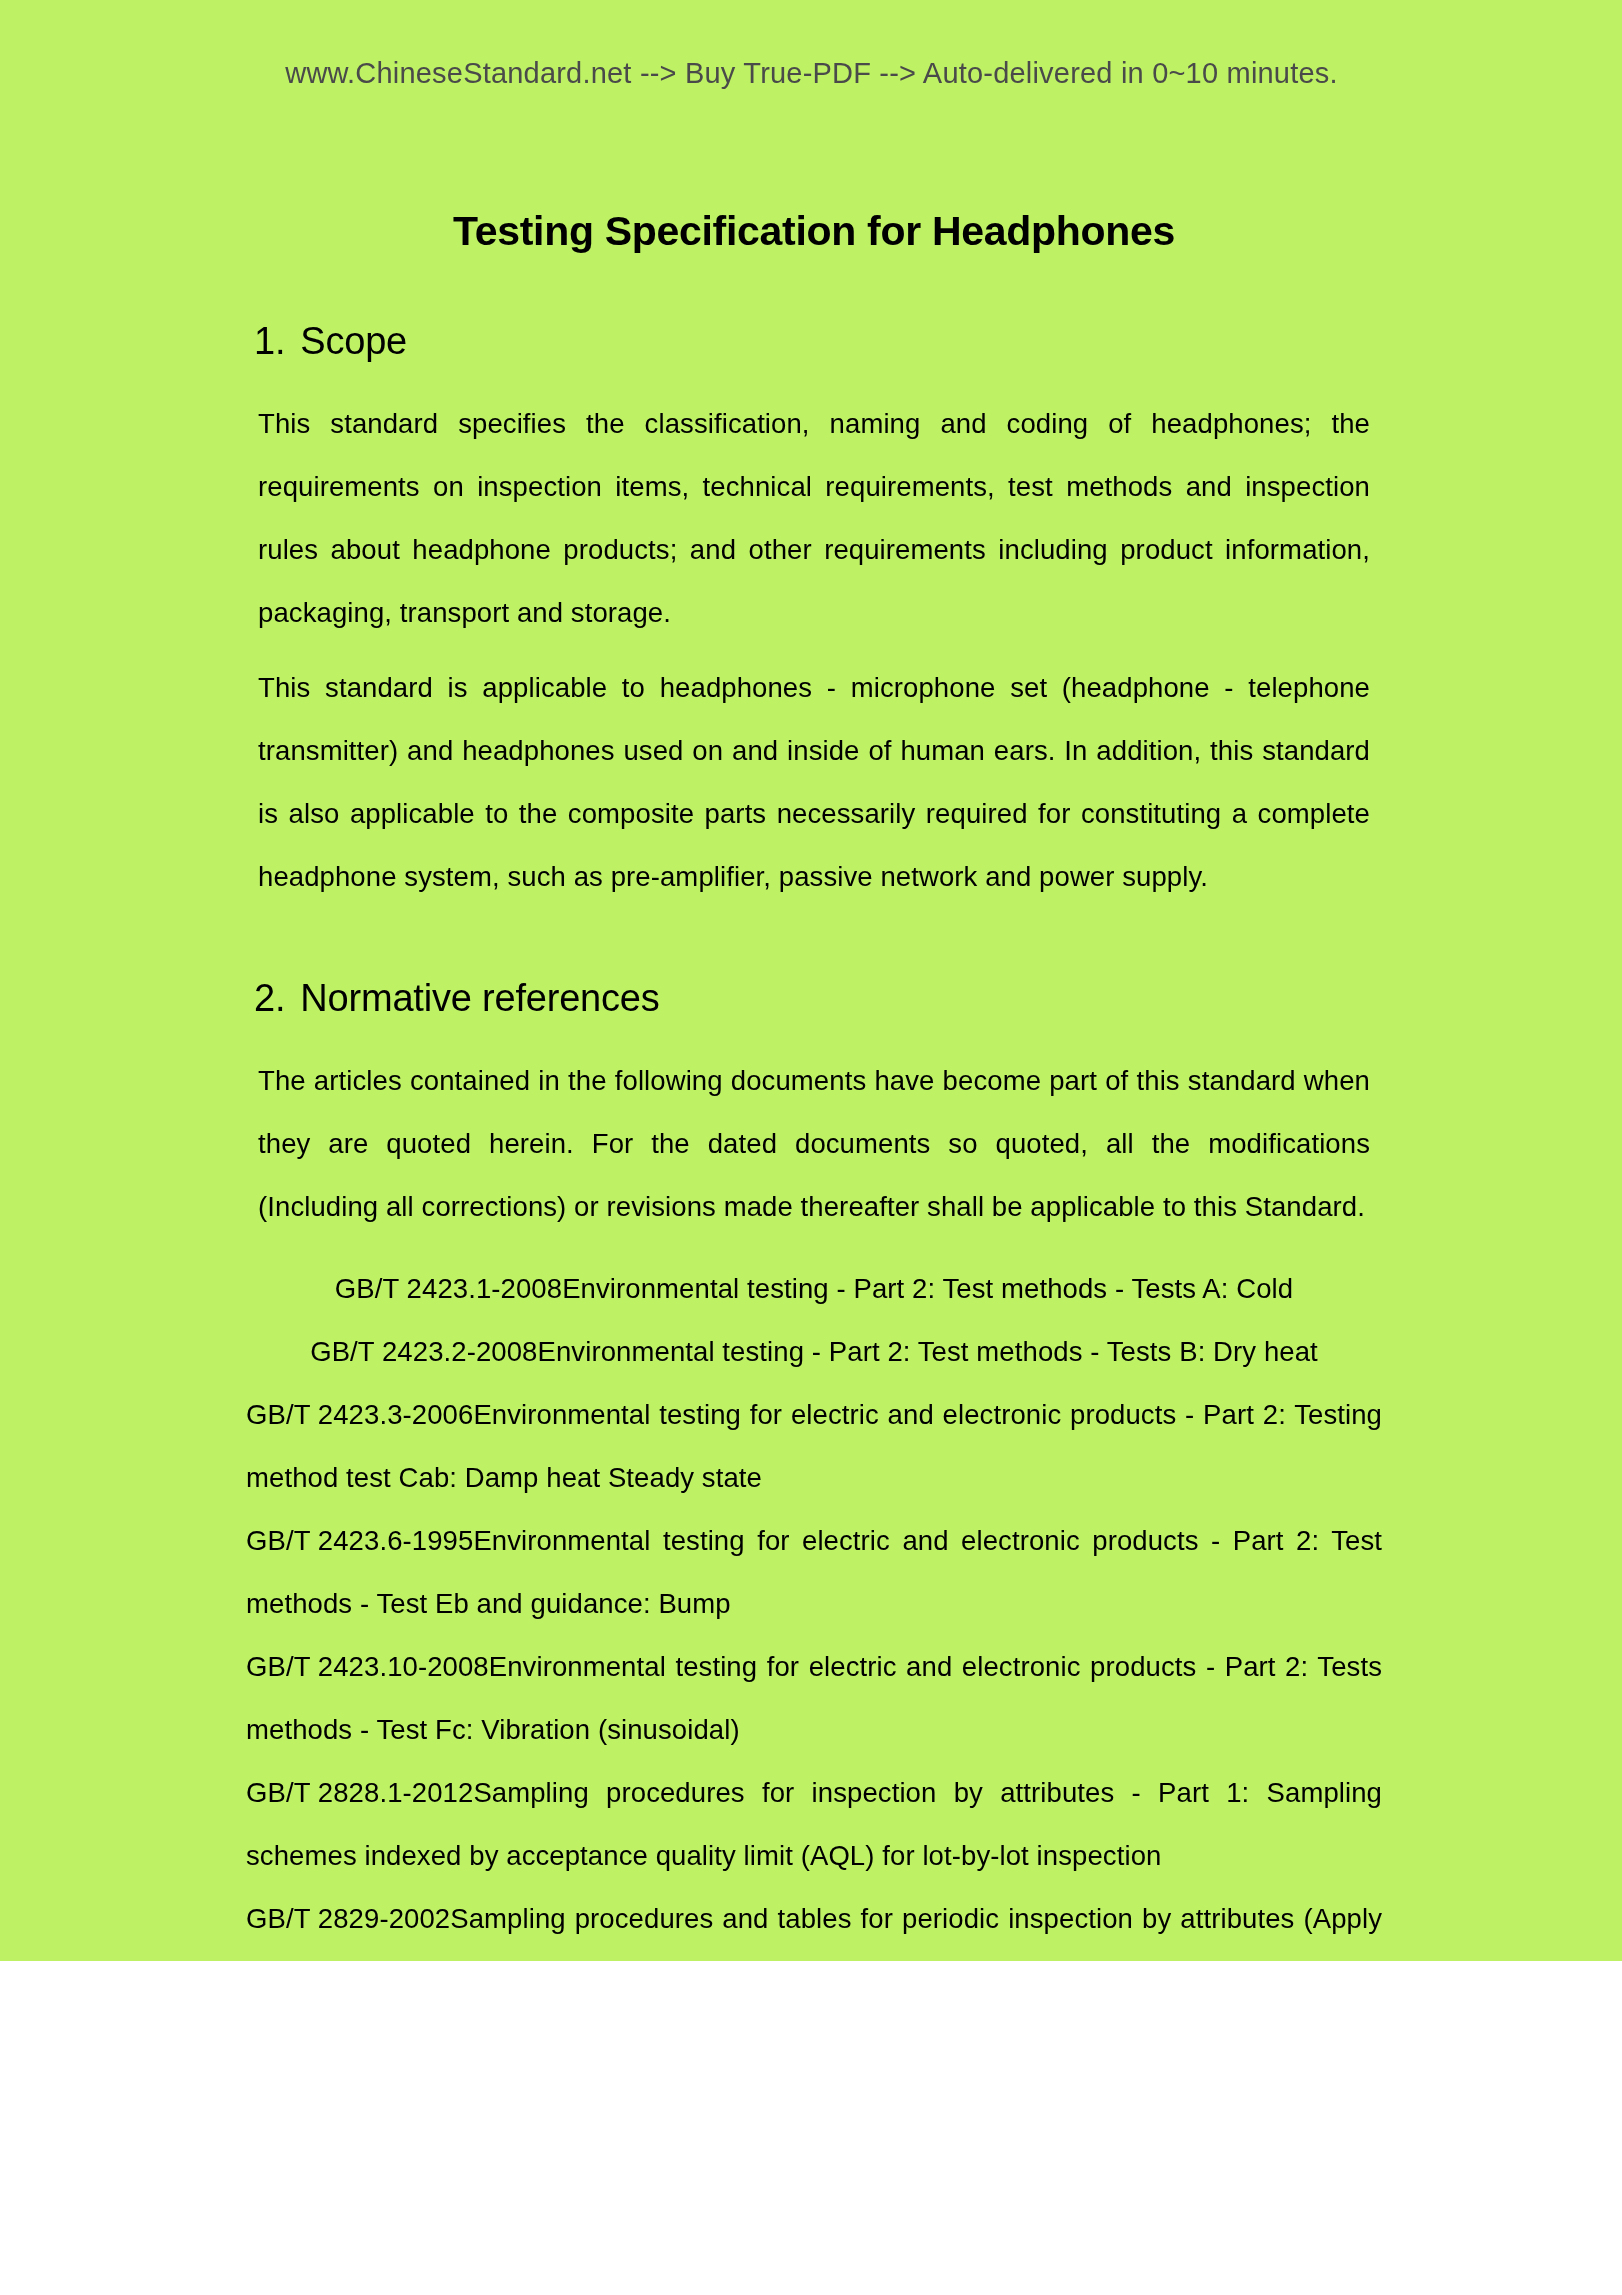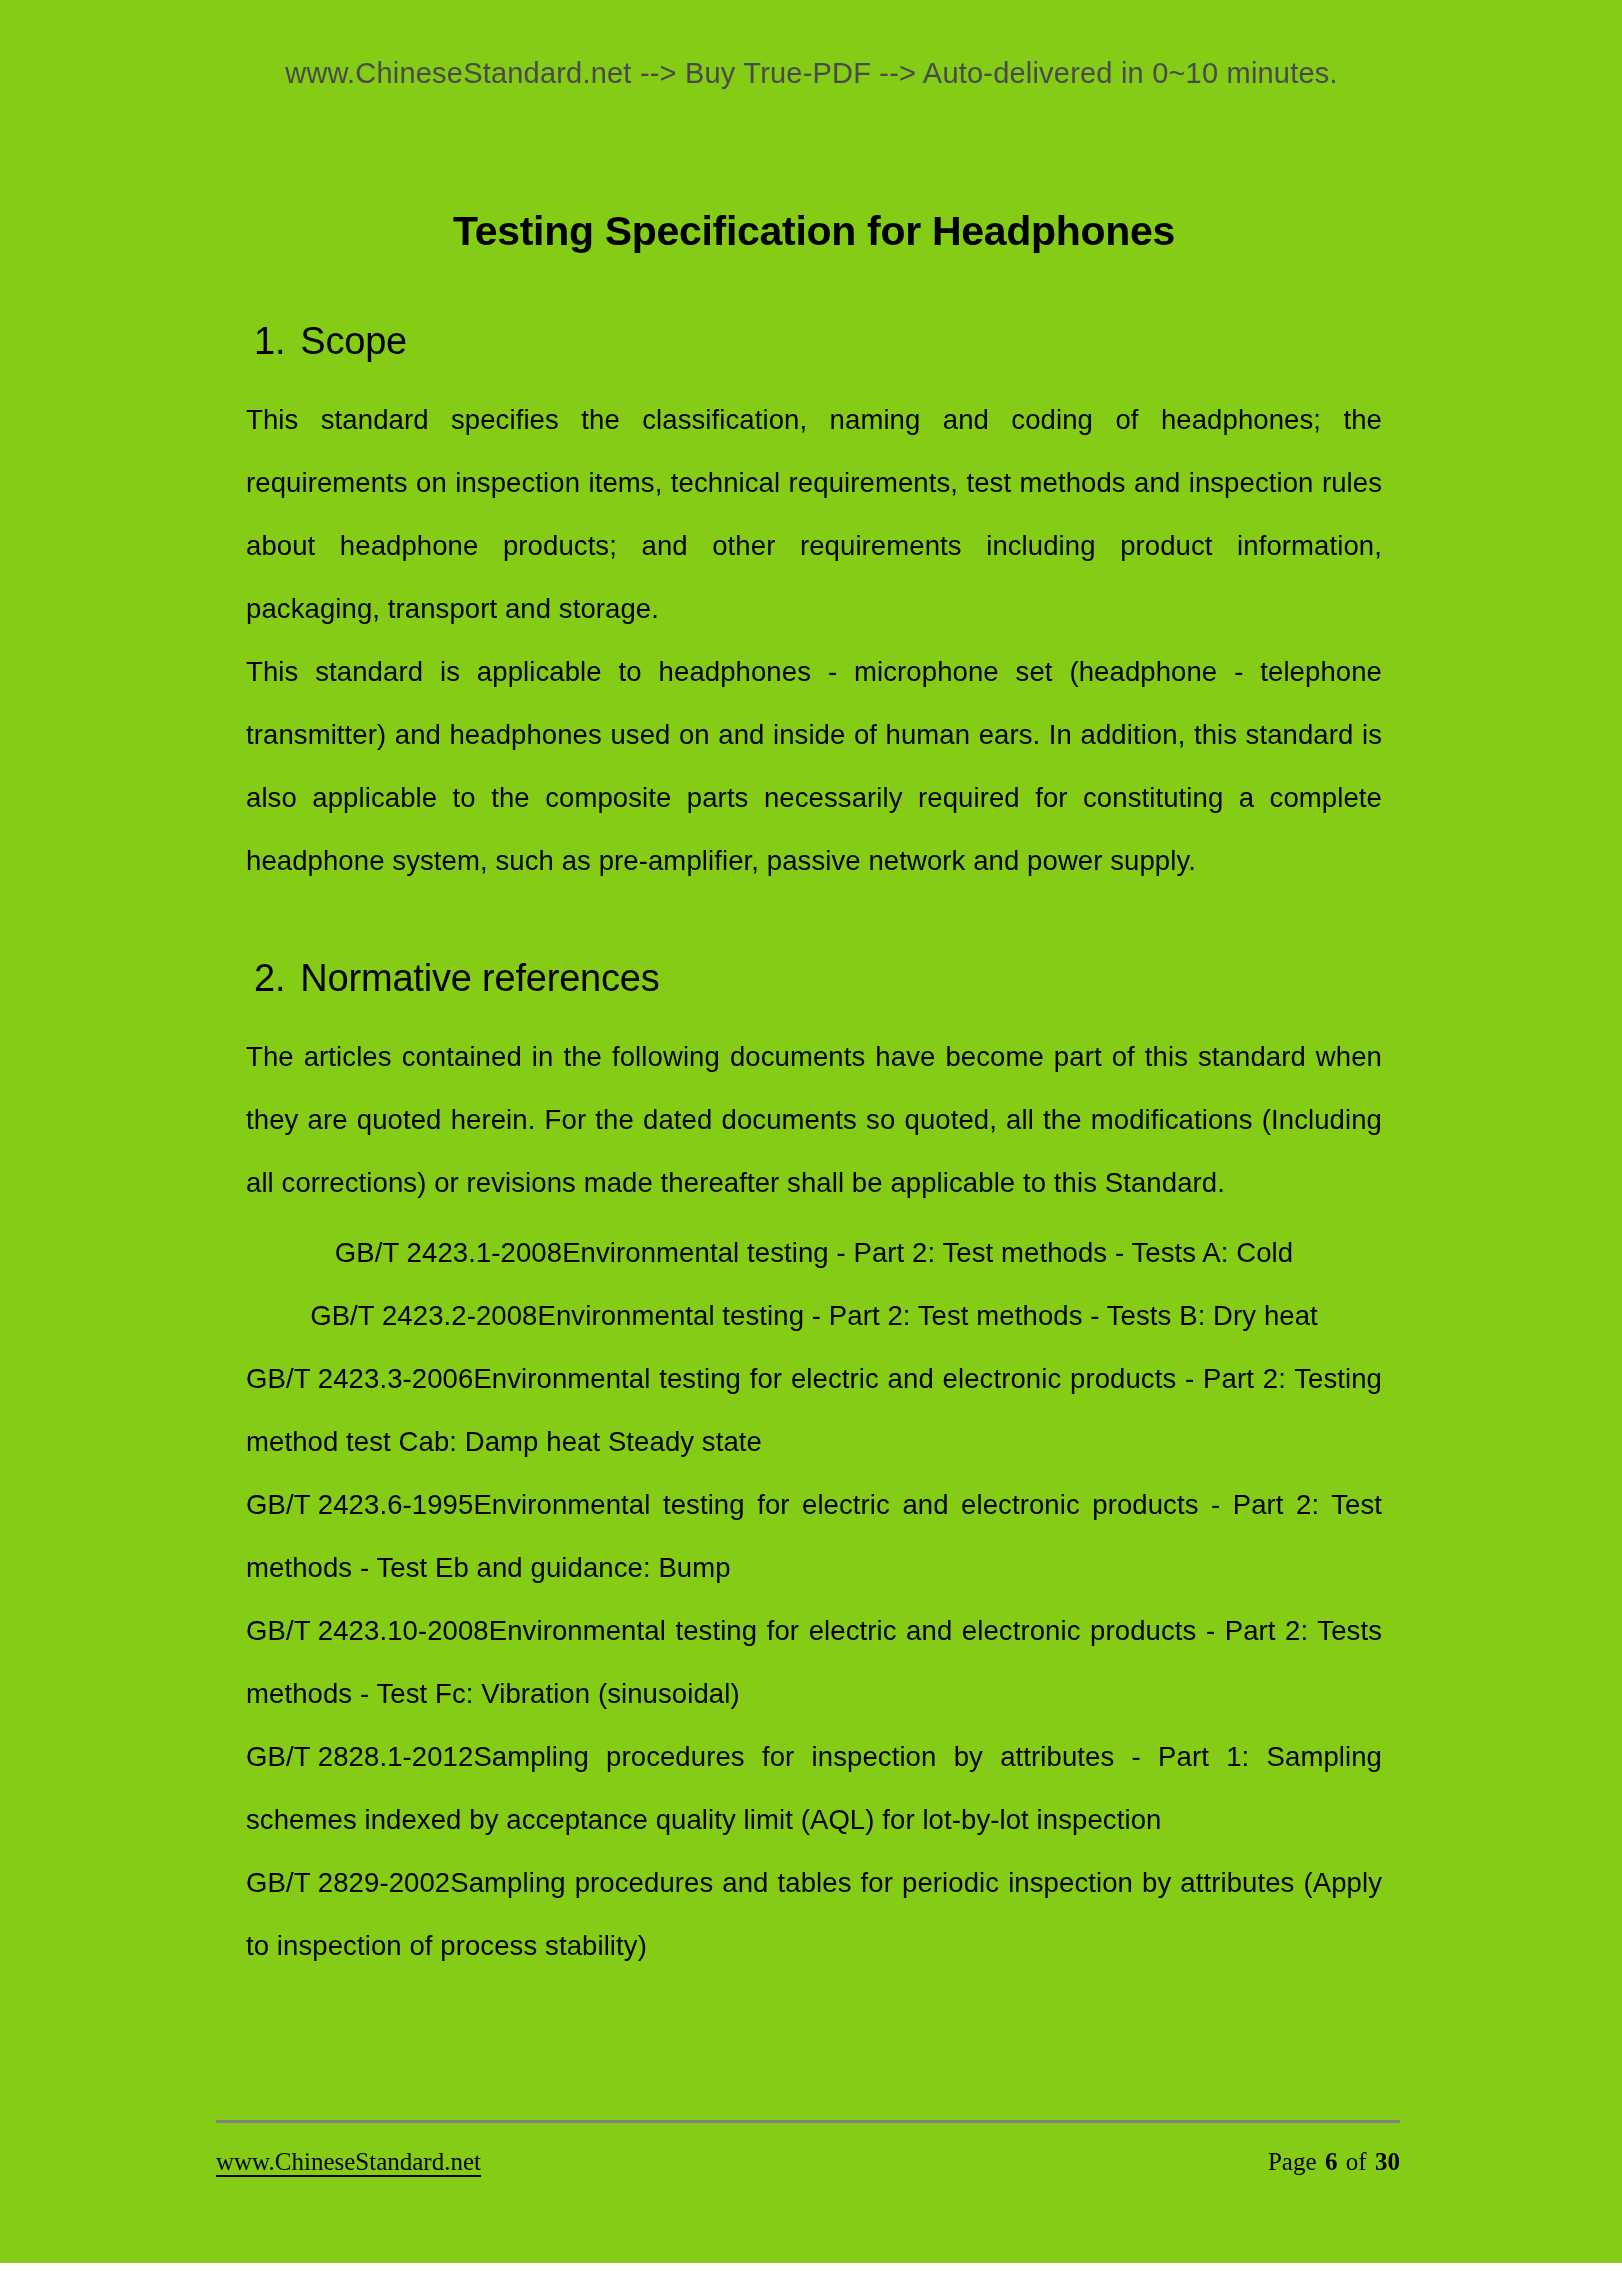--- a/index.html
+++ b/index.html
@@ -11,23 +11,23 @@
     width: 1623px;
     height: 2295px;
     font-family: "Liberation Sans", sans-serif;
     color: #000000;
     -webkit-font-smoothing: antialiased;
   }
 
   .page {
     position: relative;
     width: 1623px;
-    height: 2263px;
+    height: 1961px;
     box-sizing: border-box;
-    background: #84cc16;
+    background: #bef264;
     overflow: hidden;
   }
 
   
   .page-header {
     position: absolute;
     top: 55px;
     left: 0;
     width: 1623px;
     text-align: center;
@@ -60,21 +60,21 @@
     margin: 8px;
     padding-top: 55px;
     font-size: 38px;
     line-height: 47px;
     font-weight: normal;
     letter-spacing: -0.2px;
   }
   h2.section-heading .num { margin-right: 15px; }
 
   p.body-text {
-    margin: 0;
+    margin: 12px;
     padding-top: 15px;
     font-size: 27.5px;
     line-height: 63px;
     text-align: justify;
     text-justify: inter-word;
     letter-spacing: 0.1px;
   }
   p.body-text.tight { padding-top: 0; }
   p.body-text.nojust { text-align: left; }
 

